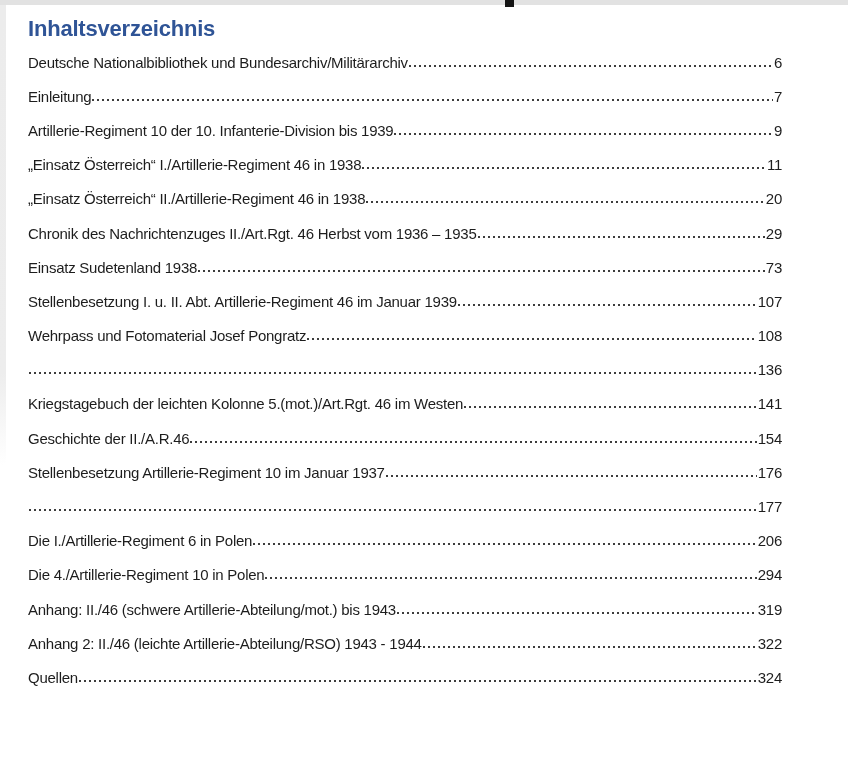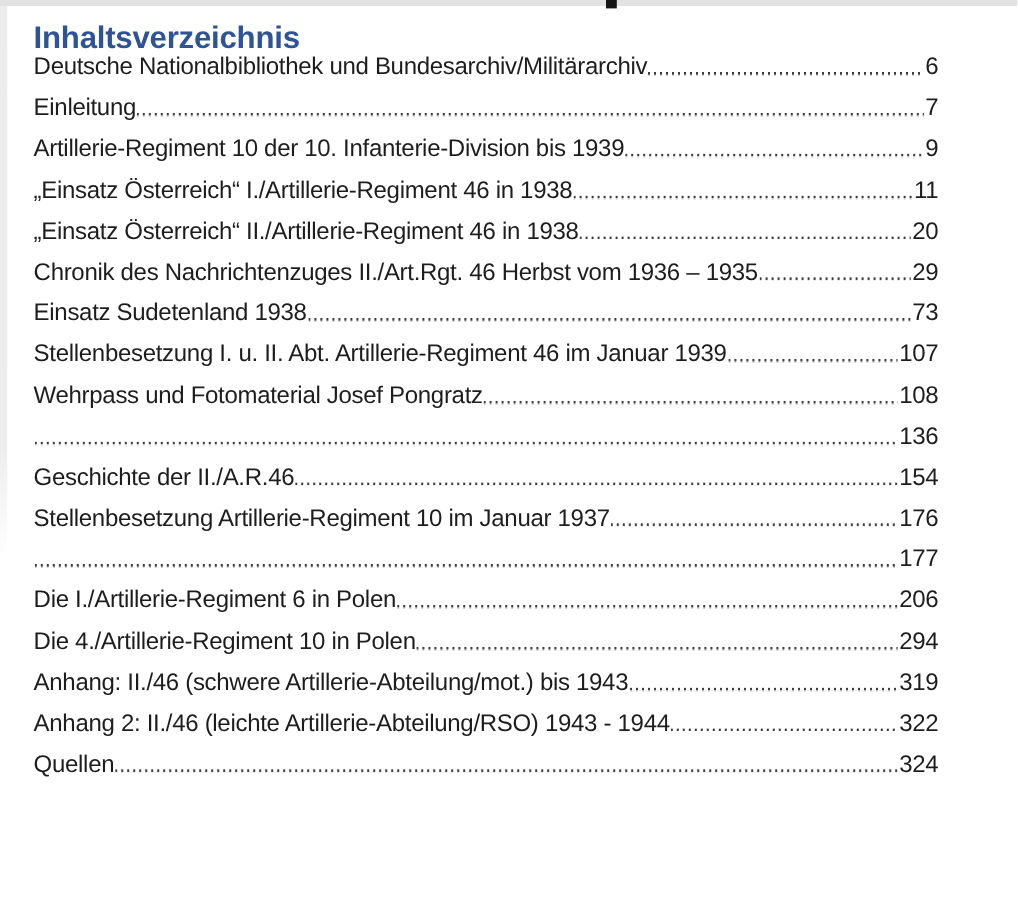--- a/index.html
+++ b/index.html
@@ -37,36 +37,36 @@
   }
   .content {
     position: absolute;
     top: 0;
     left: 28px;
     width: 754px;
   }
   .toc-heading {
     margin: 0;
     padding-top: 16px;
-    font-size: 26px;
+    font-size: 22px;
     font-weight: bold;
     letter-spacing: -0.2px;
     color: #2f5496;
   }
   .entries {
     position: absolute;
     top: 45px;
     left: 0;
     width: 754px;
   }
   .entry {
     display: flex;
-    align-items: flex-start;
+    align-items: center;
     height: 34.2px;
-    font-size: 20px;
+    font-size: 15px;
     letter-spacing: -0.25px;
     color: #1d1d1d;
     cursor: pointer;
   }
   .entry-title {
     white-space: nowrap;
     flex: 0 0 auto;
   }
   .leader {
     flex: 1 1 auto;
@@ -146,20 +146,25 @@
     <span class="entry-title">Wehrpass und Fotomaterial Josef Pongratz</span>
     <span class="leader"></span>
     <span class="entry-page">108</span>
   </div>
 
   <div class="entry">
     <span class="leader"></span>
     <span class="entry-page">136</span>
   </div>
 
+  <div class="entry">
+    <span class="entry-title">Kriegstagebuch der leichten Kolonne 5.(mot.)/Art.Rgt. 46 im Westen</span>
+    <span class="leader"></span>
+    <span class="entry-page">141</span>
+  </div>
 
   <div class="entry">
     <span class="entry-title">Geschichte der II./A.R.46</span>
     <span class="leader"></span>
     <span class="entry-page">154</span>
   </div>
 
   <div class="entry">
     <span class="entry-title">Stellenbesetzung Artillerie-Regiment 10 im Januar 1937</span>
     <span class="leader"></span>

